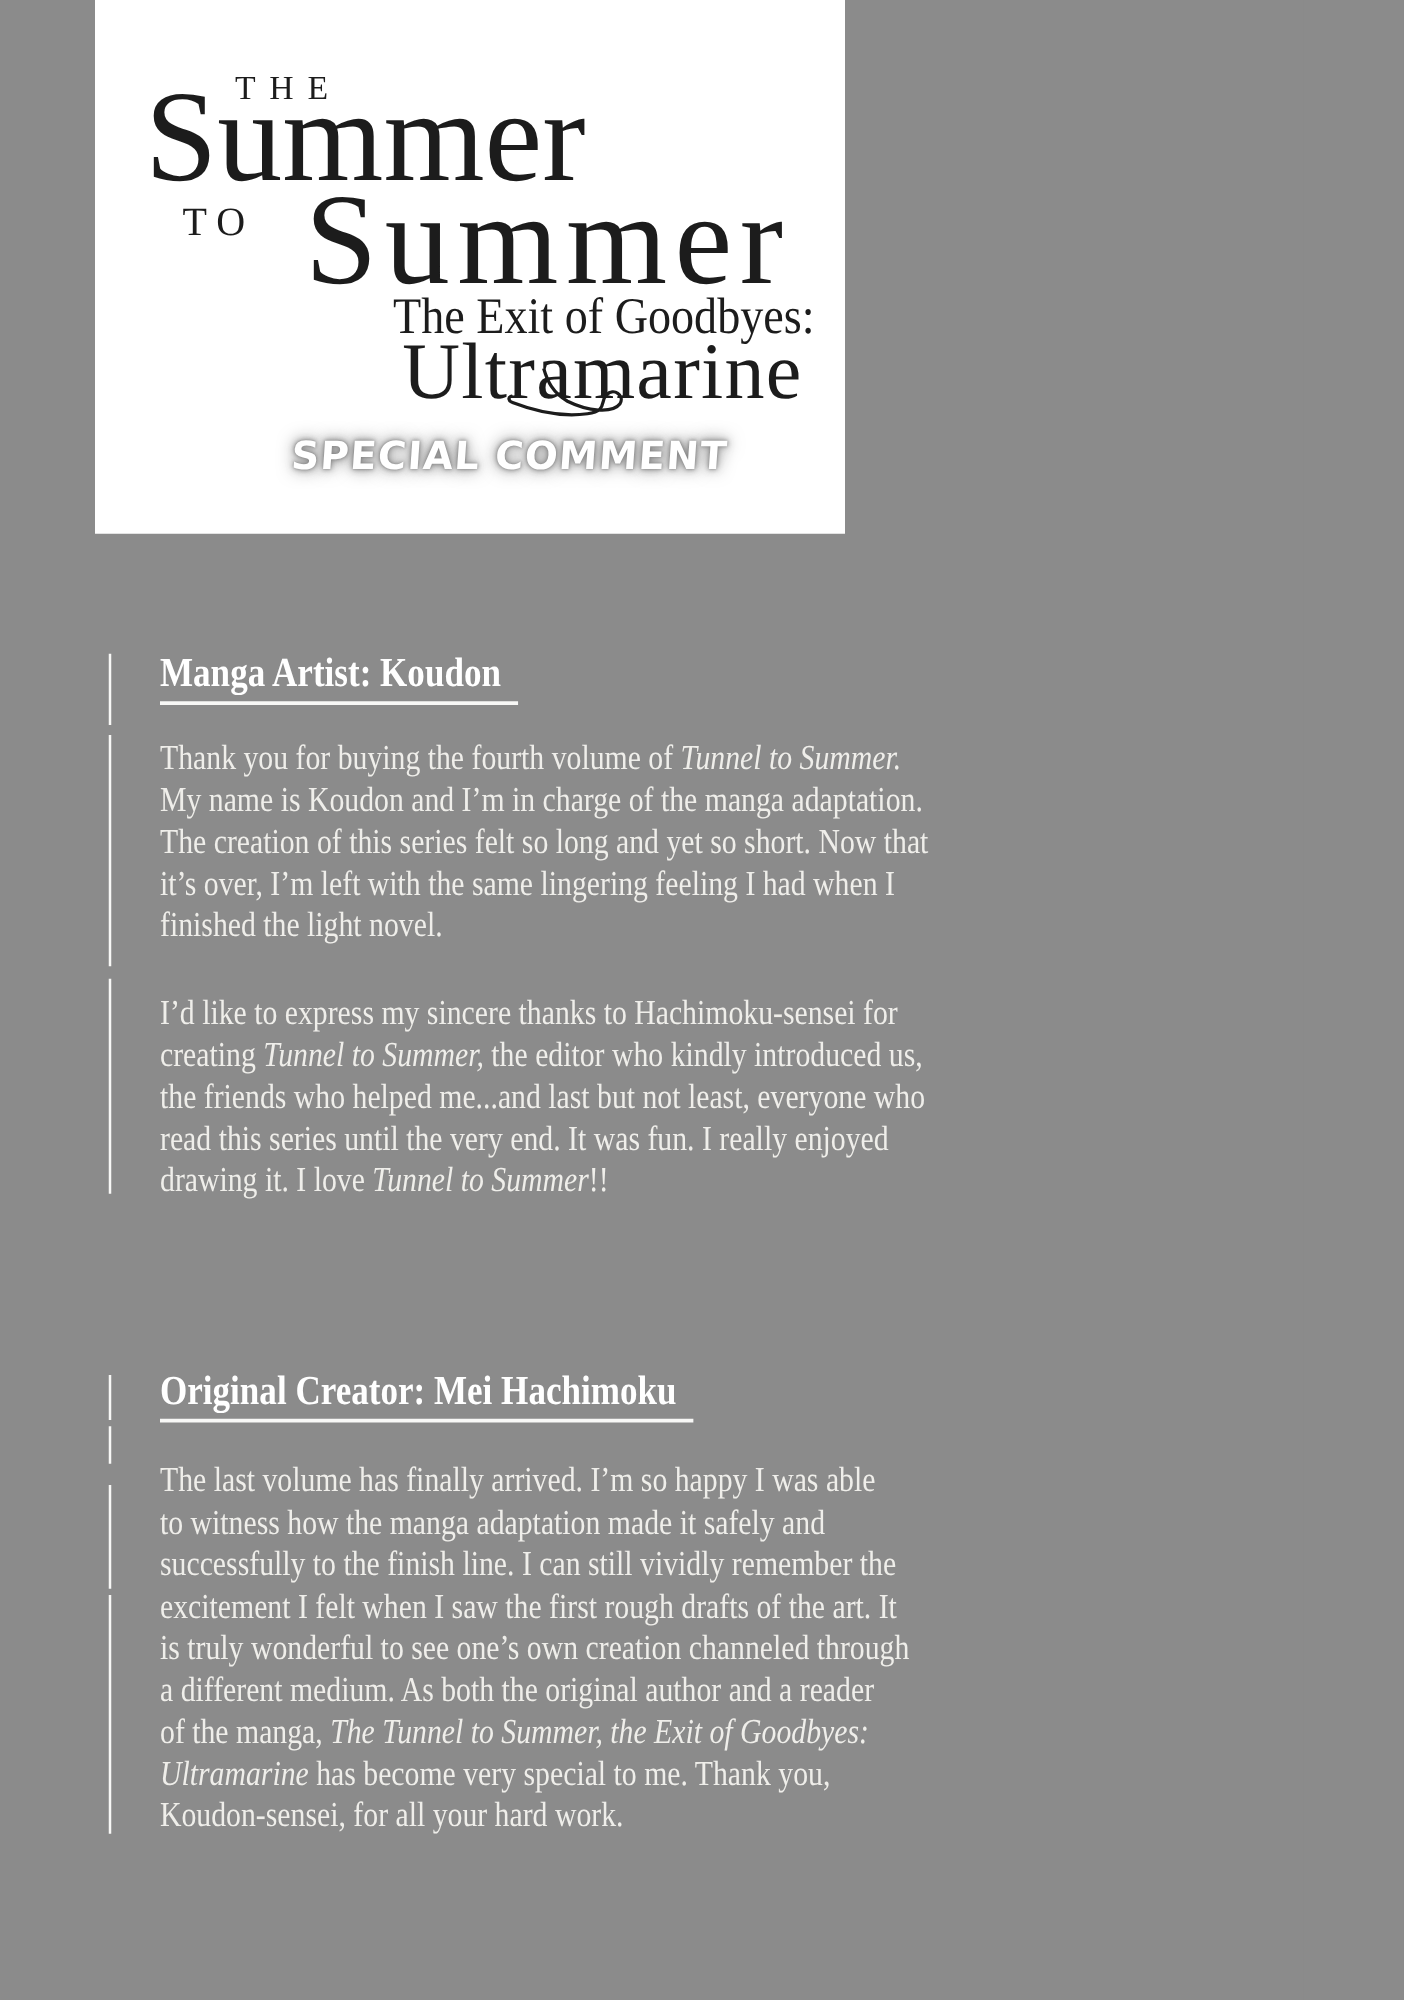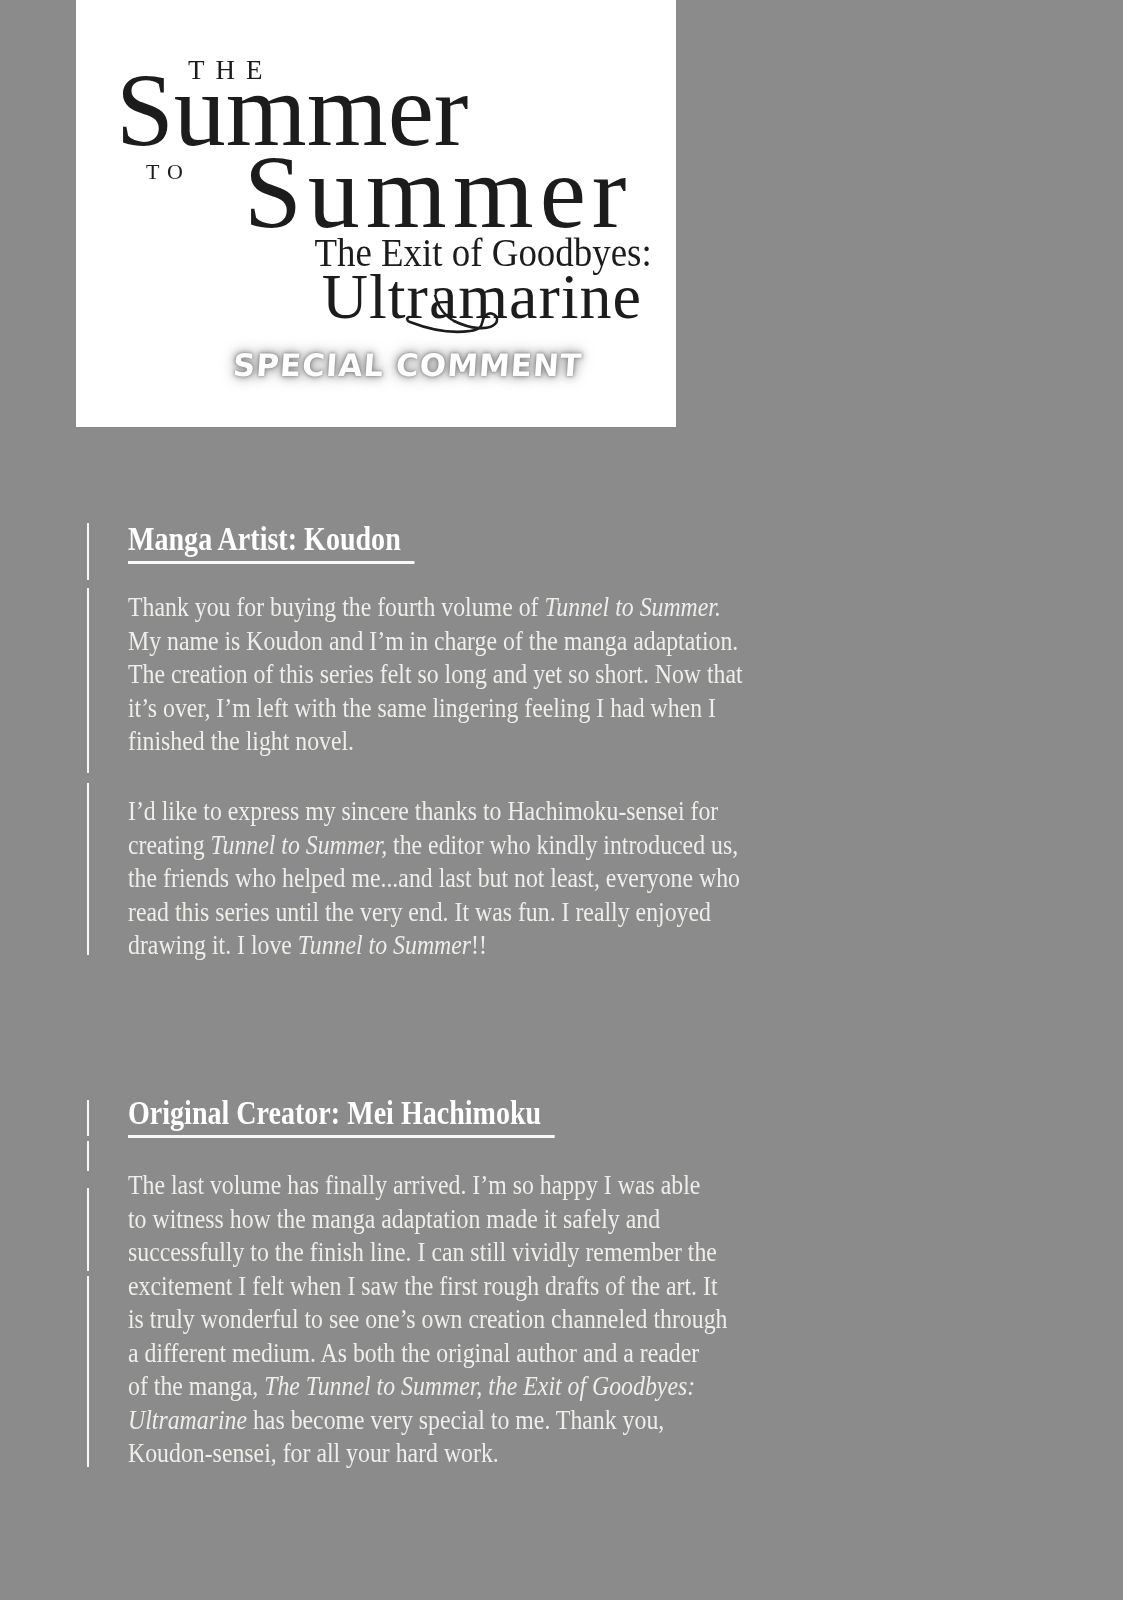--- a/index.html
+++ b/index.html
@@ -13,21 +13,21 @@
   }
 
   
   .card{
     position:absolute; left:76px; top:0; width:600px; height:427px;
     background:var(--c-card);
   }
   .card .tline{position:absolute; color:var(--c-ink); line-height:1; white-space:nowrap;}
   .t-the    {left:112px; top:57px;  font-size:27px;  letter-spacing:11px;}
   .t-tunnel {left:40px;  top:58px;  font-size:104px;}
-  .t-to     {left:70px;  top:161px; font-size:22px;  letter-spacing:8px;}
+  .t-to     {left:70px;  top:161px; font-size:32px;  letter-spacing:8px;}
   .t-summer {left:168px; top:140px; font-size:104px; letter-spacing:6px;}
   .t-sub    {right:24px; top:232px; font-size:41px;  transform:scaleX(0.9); transform-origin:100% 0;}
   .t-ultra  {right:34px; top:265px; font-size:64px;  letter-spacing:1px;}
   .t-swash  {position:absolute; left:320px; top:295px;}
   .t-banner{
     position:absolute; left:157px; top:350px;
     font-family:"DejaVu Sans","Liberation Sans",sans-serif;
     font-weight:bold; font-size:31px; letter-spacing:1px; line-height:1;
     color:#ffffff; transform:skewX(-4deg); white-space:nowrap;
     text-shadow:0 0 14px rgba(125,125,125,.95), 0 0 6px rgba(135,135,135,.9),

